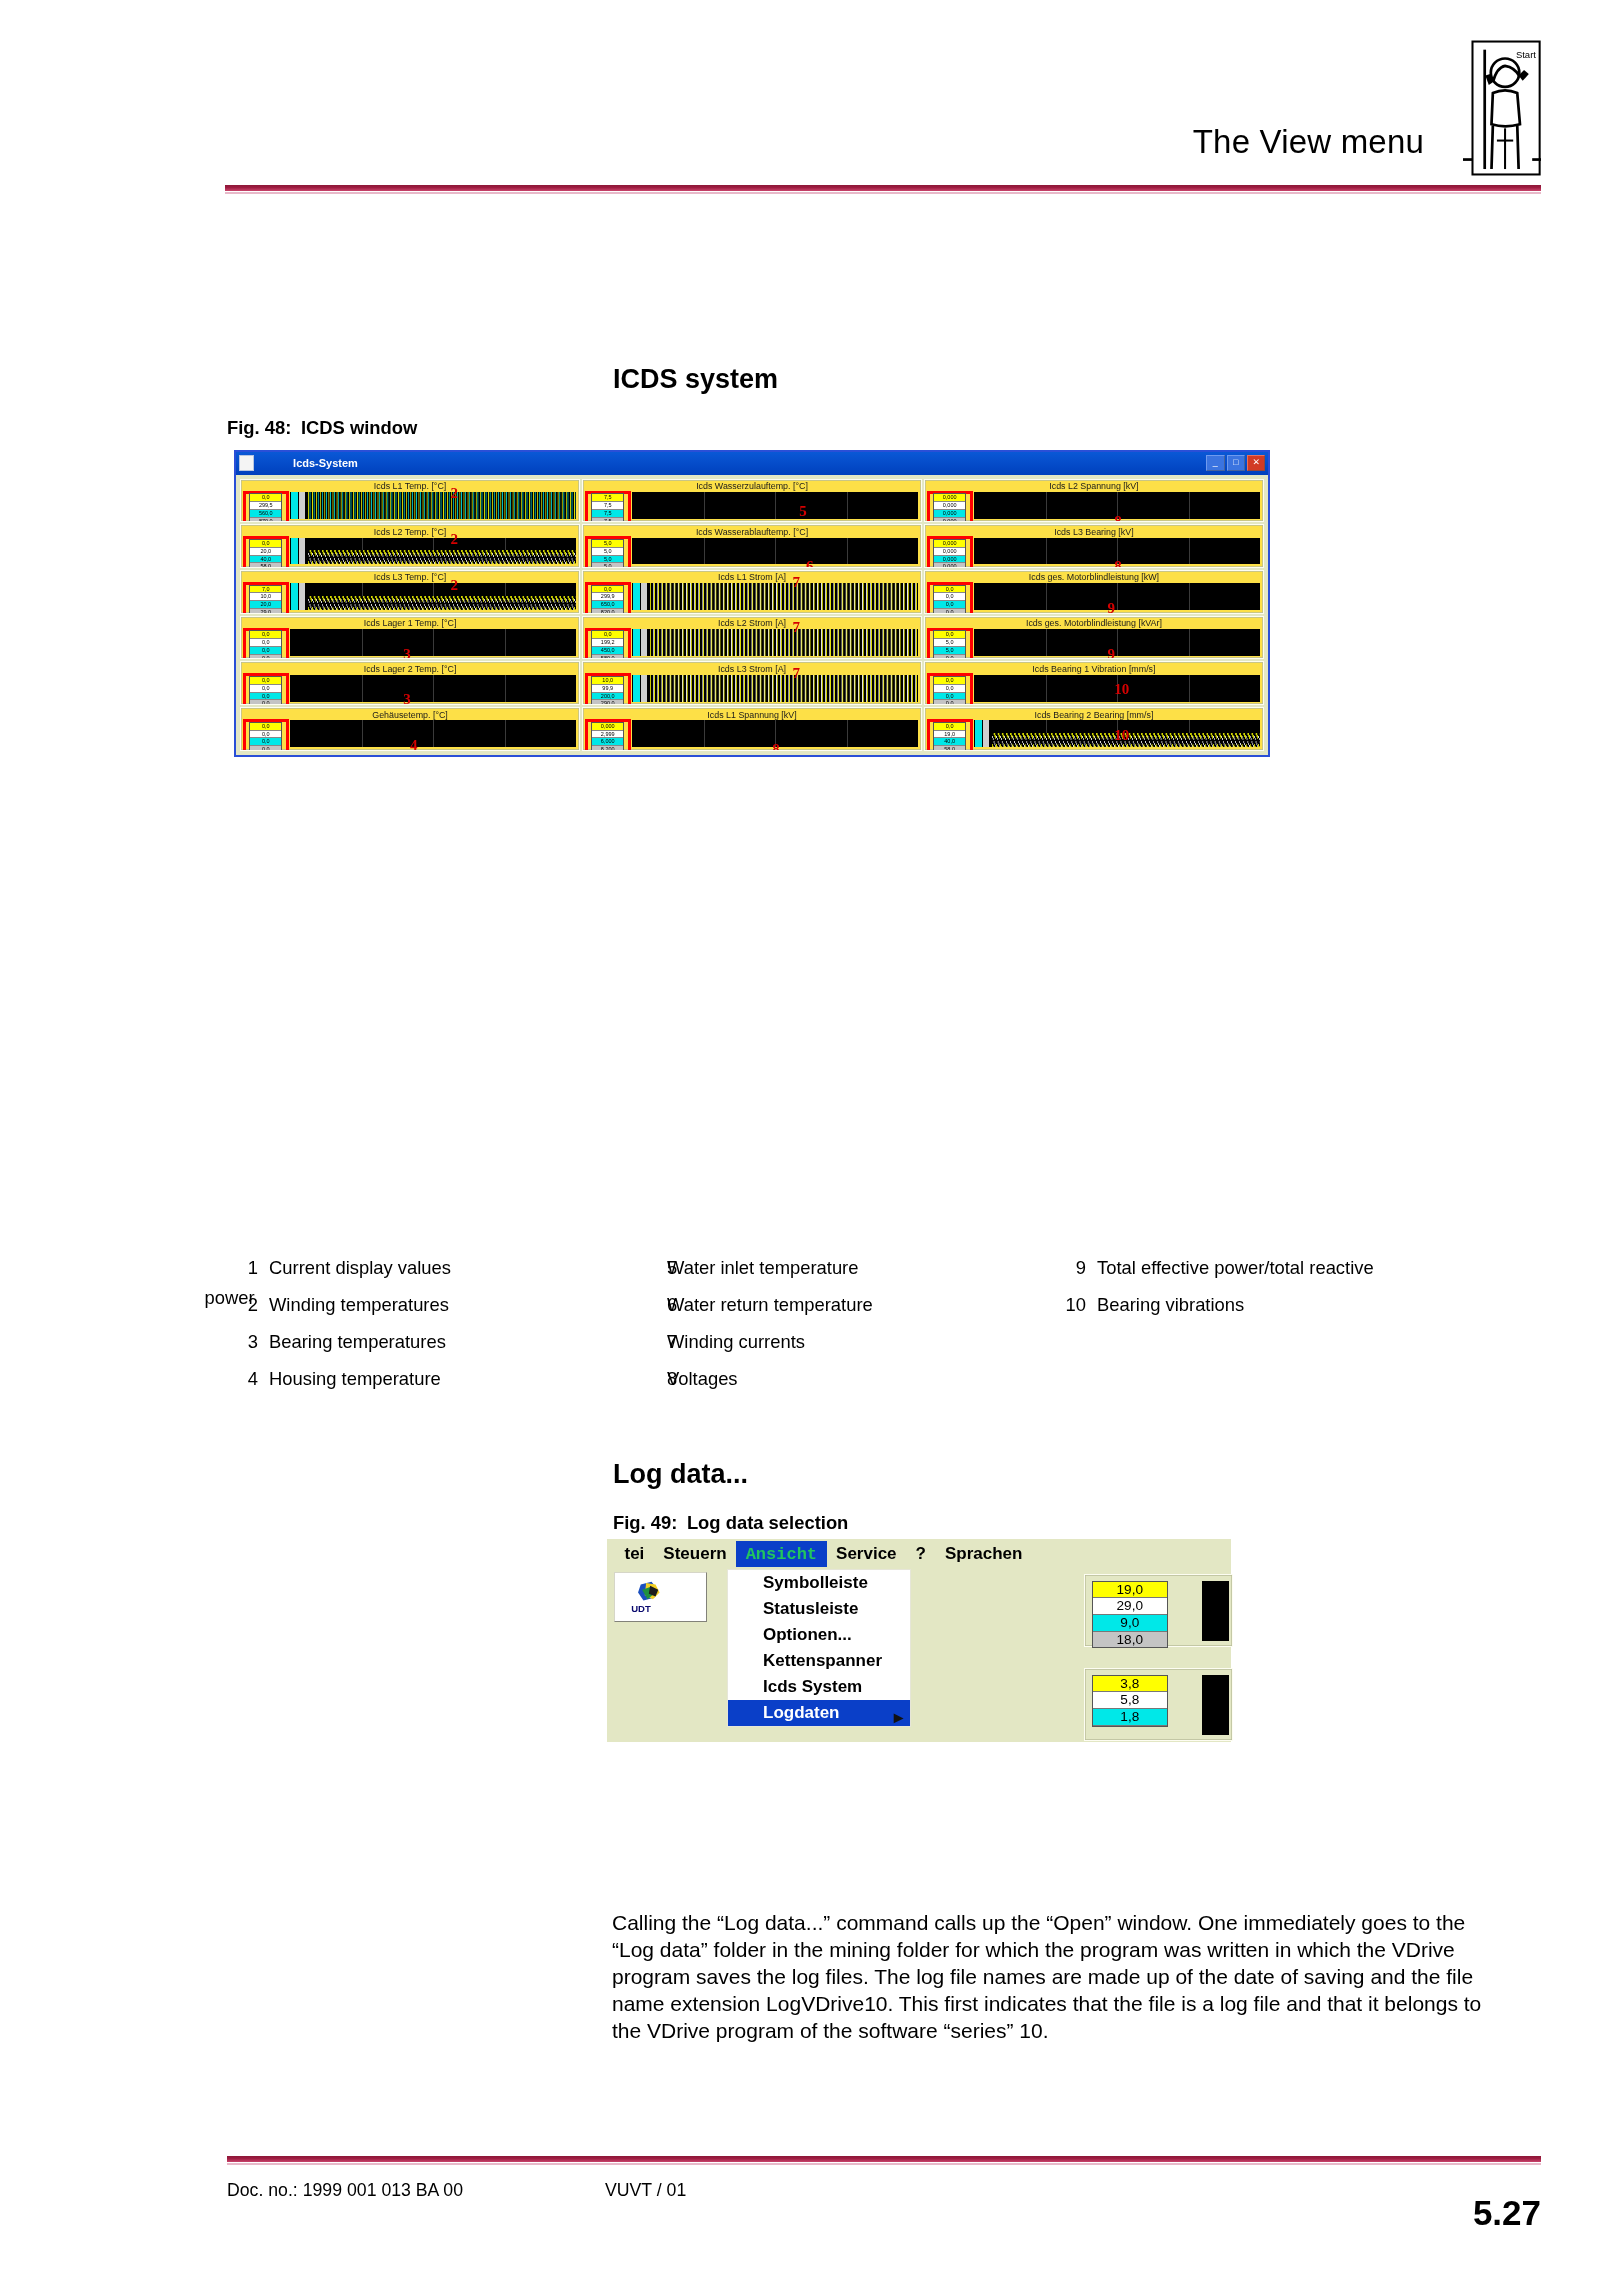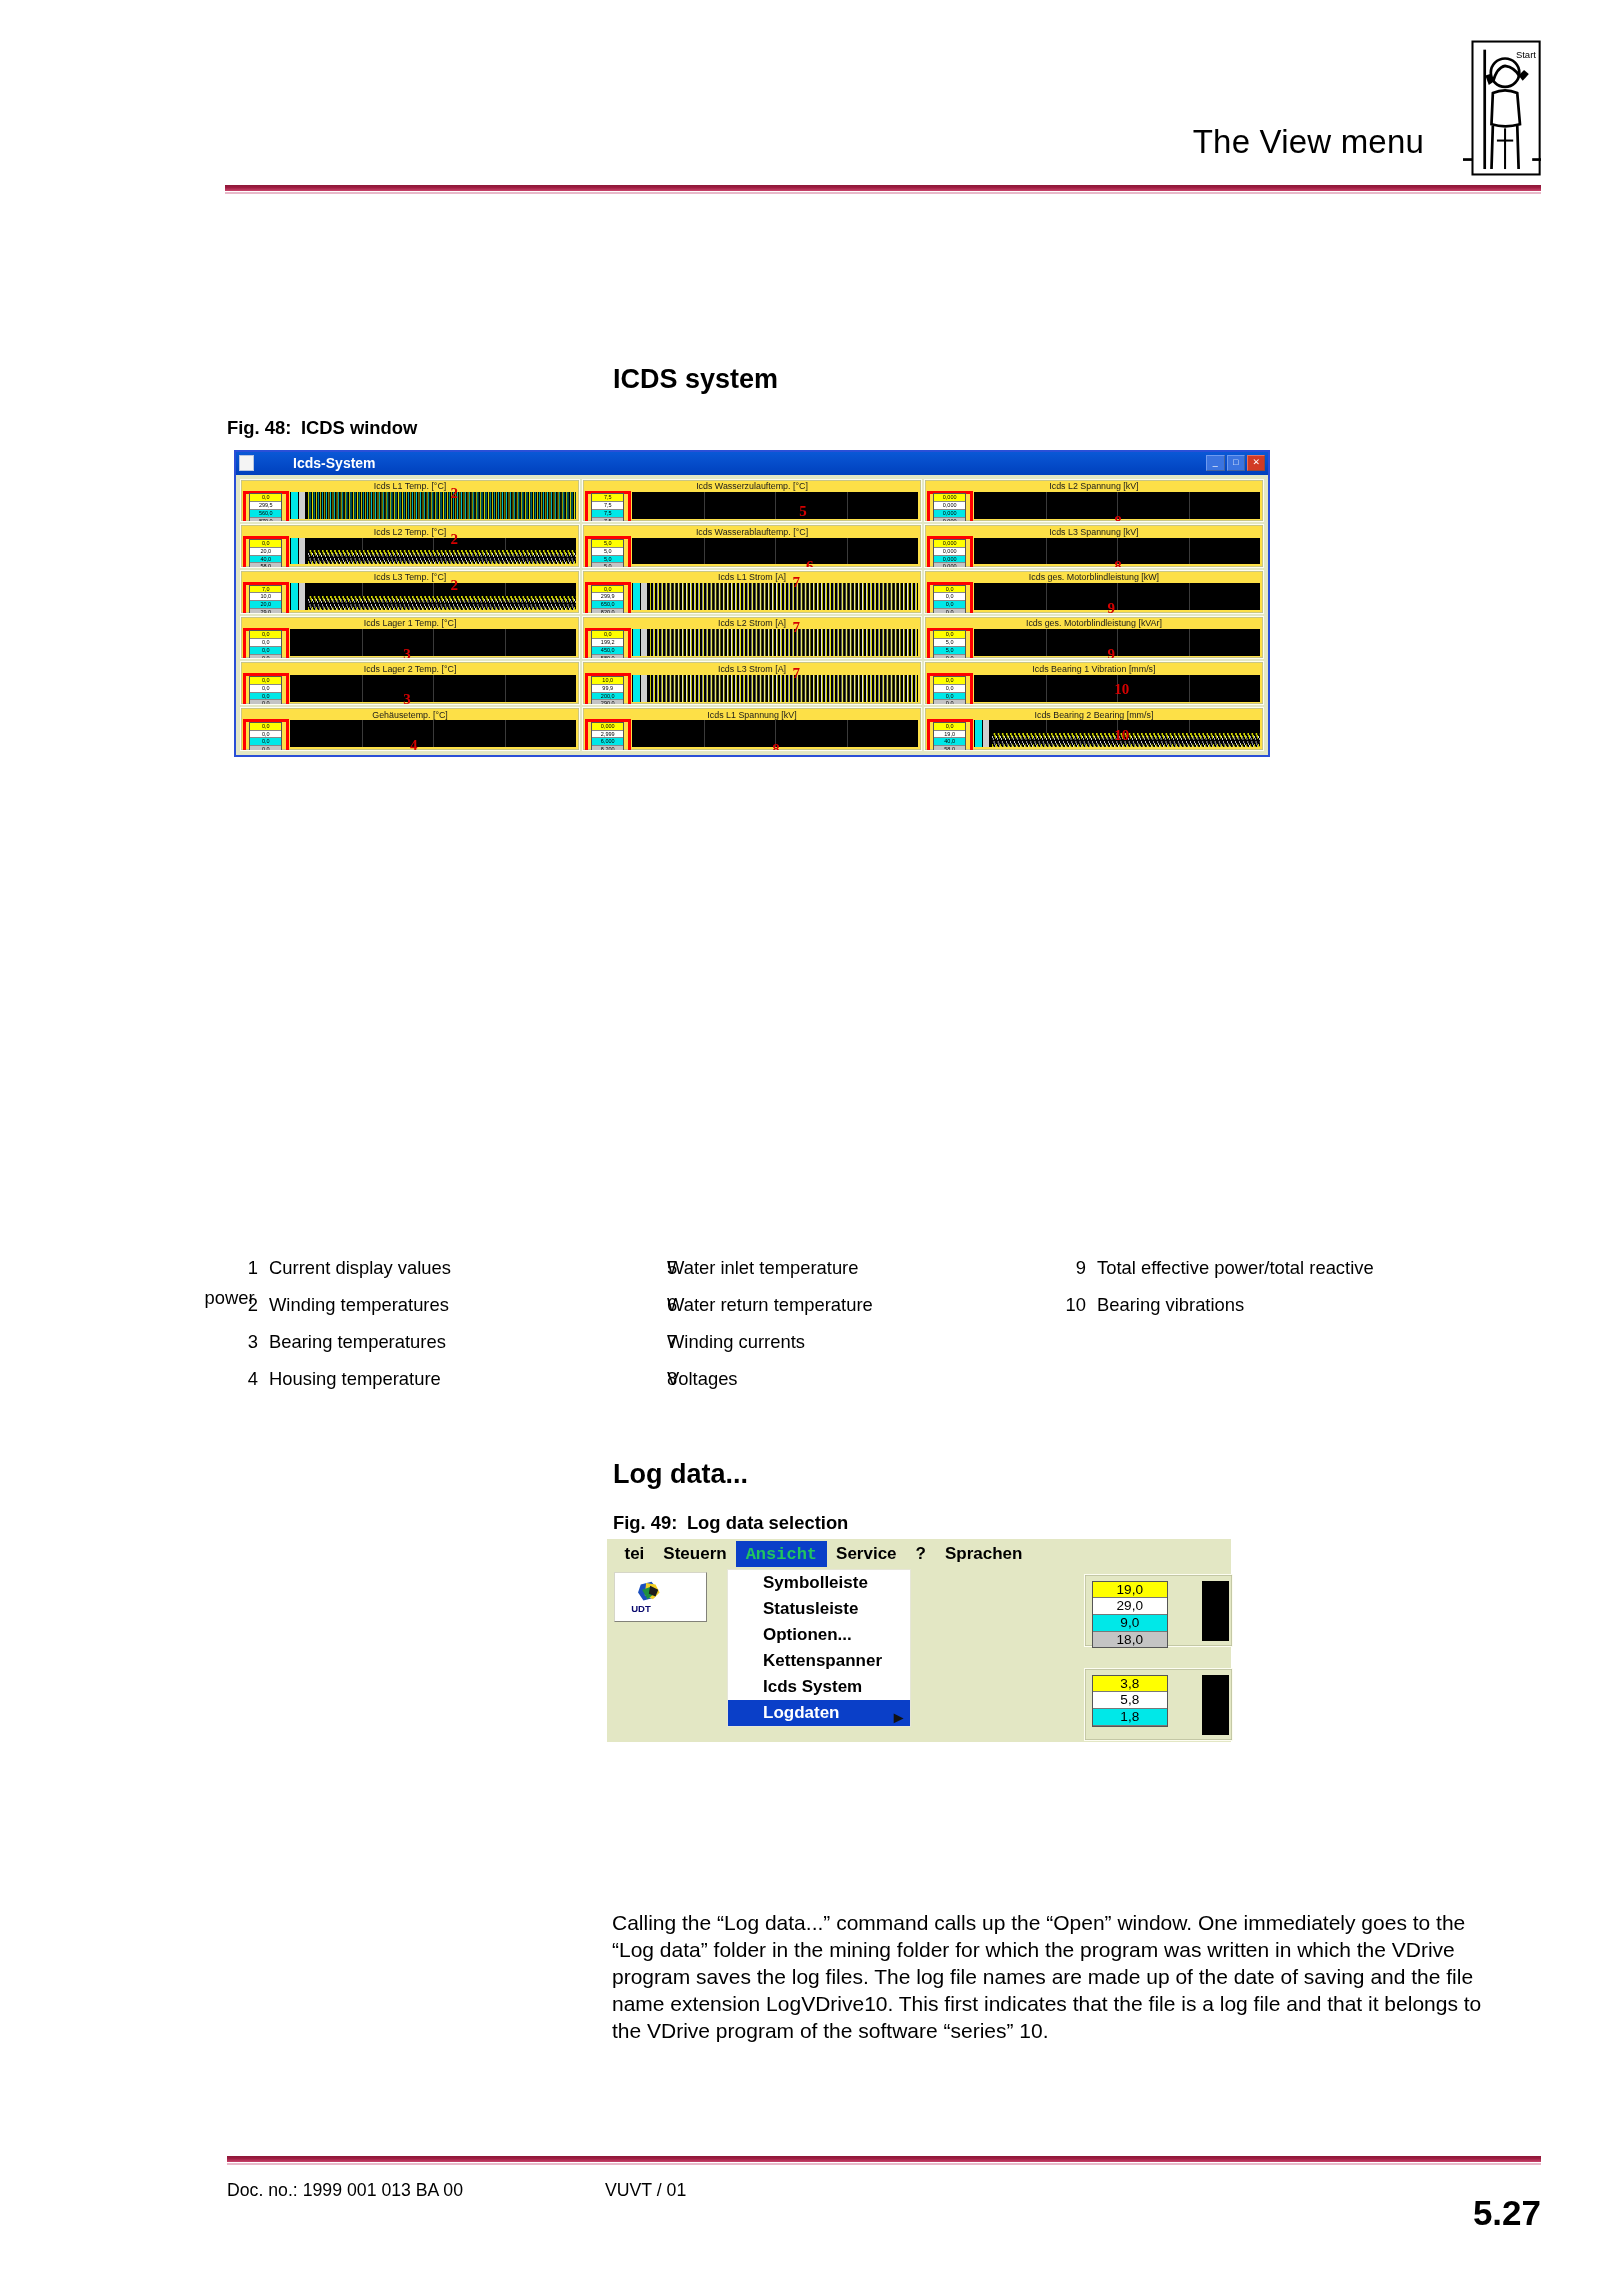--- a/index.html
+++ b/index.html
@@ -30,21 +30,21 @@
   
   .icds-win {
     position:absolute; left:234px; top:450px; width:1036px; height:307px;
     background:#e3e7c4; border:2.7px solid #2a4fd7; box-sizing:border-box;
   }
   .icds-title {
     height:22.5px; background:linear-gradient(to bottom,#0a58d6,#0040bd);
     display:flex; align-items:center; padding:0 2.7px; box-sizing:border-box;
   }
   .icds-ico { width:13.6px; height:13.6px; background:#f4f4f4; border:0.7px solid #b8c6e0; margin-right:6.8px; }
-  .icds-ttxt { color:#fff; font-size:14px; font-weight:bold; flex:1;padding-left:32px; }
+  .icds-ttxt { color:#fff; font-size:11px; font-weight:bold; flex:1;padding-left:32px; }
   .win-btns { display:flex; gap:2px; }
   .win-btn { width:18.4px; height:16.4px; background:#3b74e0; border:1.4px outset #6f9aee;
              color:#fff; font-size:8.9px; line-height:13.6px; text-align:center; box-sizing:border-box;}
   .win-btn.close { background:#d23b25; border-color:#e8705e; }
 
   .grid { position:absolute; left:4.1px; top:26.6px; right:4.1px; bottom:4.1px;
           display:grid; grid-template-columns:repeat(3,1fr); grid-template-rows:repeat(6,1fr);
           gap:2px; }
   .panel { position:relative; background:#fde047; border:1.4px solid #fdfdf2;
            box-shadow:inset 0 0 0 0.7px #b9bd9a; overflow:hidden; }
@@ -255,21 +255,21 @@
             <div class="v4">5,0</div>
           </div>
           <div class="plot">
             <div class="grid-v" style="left: 25%;"></div>
             <div class="grid-v" style="left: 50%;"></div>
             <div class="grid-v" style="left: 75%;"></div>
           </div>
           <div class="p-num" style="left: 66%; top: 33px;">6</div>
         </div>
         <div class="panel">
-          <div class="p-title">Icds L3 Spannung [kV]</div>
+          <div class="p-title">Icds L3 Bearing [kV]</div>
           <div class="bracket"></div>
           <div class="bracket2"></div>
           <div class="vals">
             <div class="v1">0,000</div>
             <div class="v2">0,000</div>
             <div class="v3">0,000</div>
             <div class="v4">0,000</div>
           </div>
           <div class="plot">
             <div class="grid-v" style="left: 25%;"></div>

